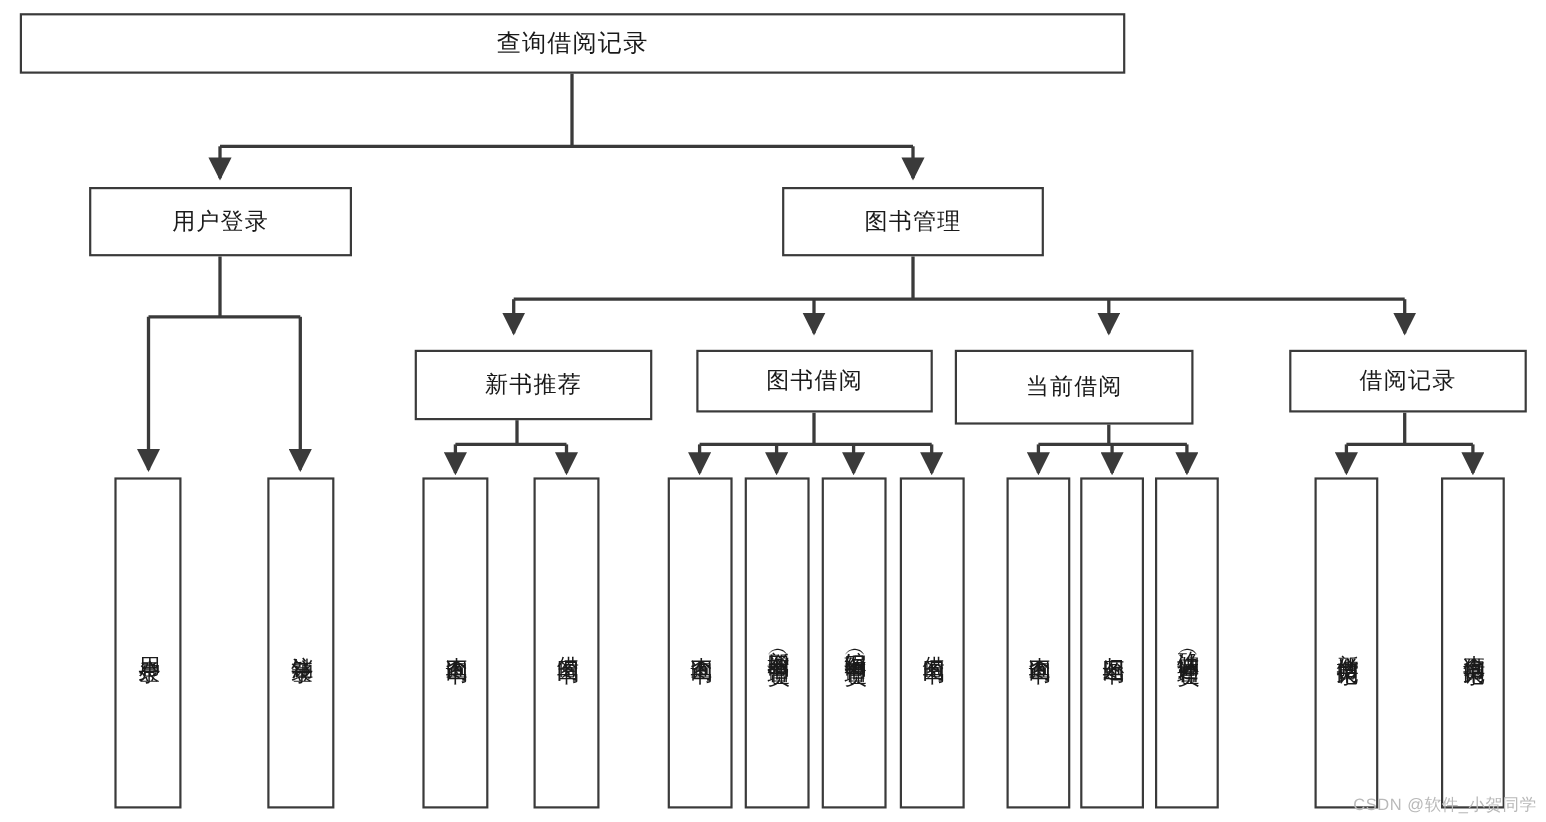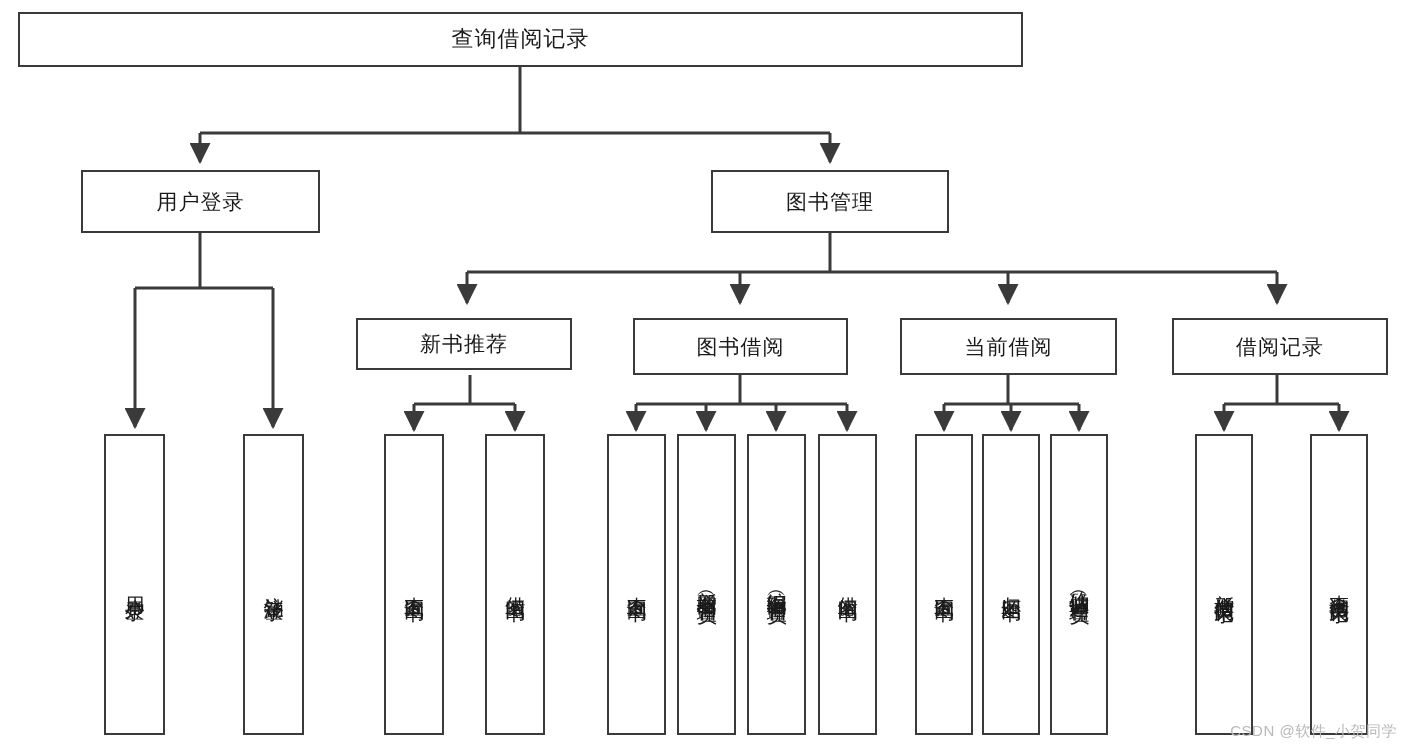--- a/index.html
+++ b/index.html
@@ -127,27 +127,27 @@
     <span>查询借阅记录</span>
   </div>
 
   <div class="node h" style="left:81px; top:170px; width:239px; height:63px;">
     <span>用户登录</span>
   </div>
   <div class="node h" style="left:711px; top:170px; width:238px; height:63px;text-align:right;">
     <span>图书管理</span>
   </div>
 
-  <div class="node h" style="left:356px; top:318px; width:216px; height:52px;">
+  <div class="node h" style="left:377px; top:318px; width:216px; height:64px;">
     <span>新书推荐</span>
   </div>
   <div class="node h" style="left:633px; top:318px; width:215px; height:57px;">
     <span>图书借阅</span>
   </div>
-  <div class="node h" style="left:900px; top:318px; width:217px; height:57px;">
+  <div class="node h" style="left:868px; top:318px; width:217px; height:68px;">
     <span>当前借阅</span>
   </div>
   <div class="node h" style="left:1172px; top:318px; width:216px; height:57px;">
     <span>借阅记录</span>
   </div>
 
   <div class="node v" style="left:104px; top:434px; width:61px; height:301px;">
     <span class="vlabel">用户登录</span>
   </div>
   <div class="node v" style="left:243px; top:434px; width:61px; height:301px;">

